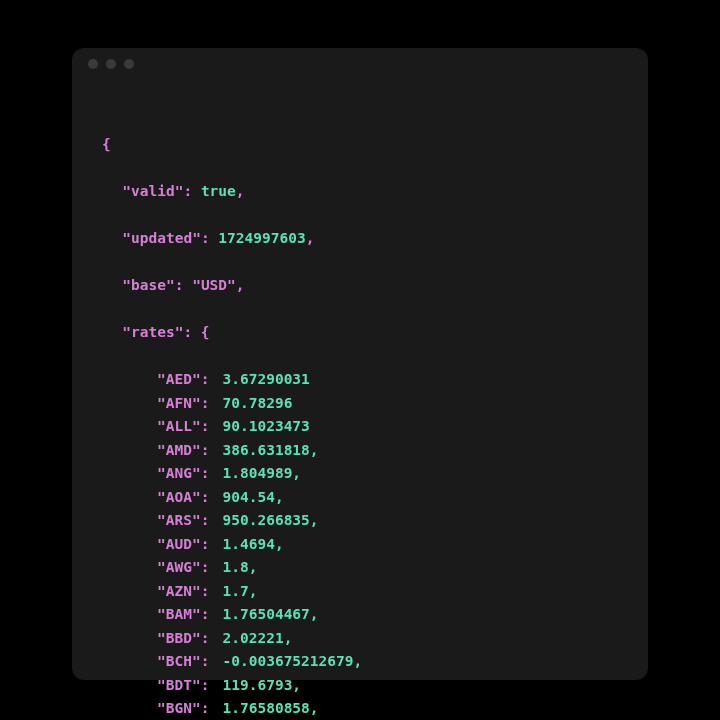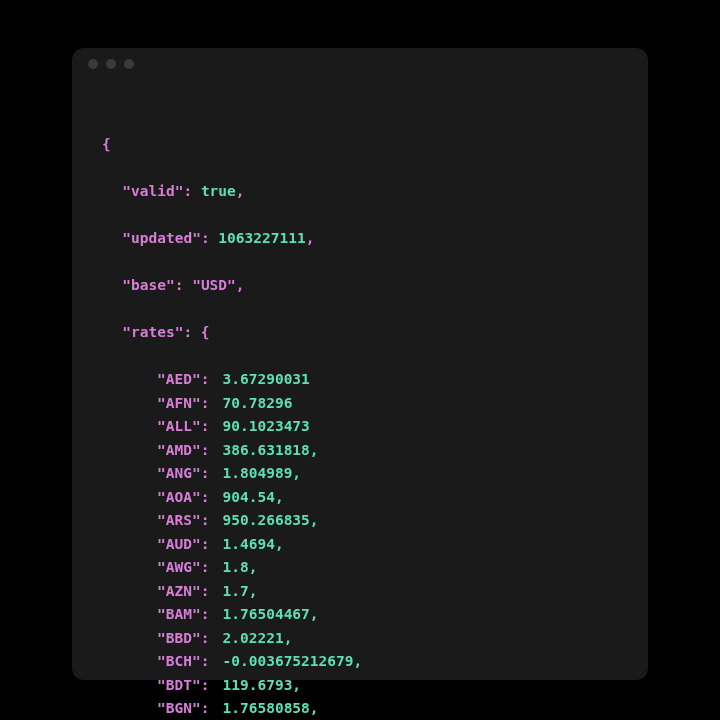--- a/index.html
+++ b/index.html
@@ -55,21 +55,21 @@
 
 <div class="window">
   <div class="titlebar">
     <div class="dot"></div>
     <div class="dot"></div>
     <div class="dot"></div>
   </div>
   <div class="code">
 <span class="line"><span class="k">{</span></span>
 <span class="line ind1"><span class="str">"valid"</span><span class="k">: </span><span class="bool">true</span><span class="k">,</span></span>
-<span class="line ind1"><span class="str">"updated"</span><span class="k">: </span><span class="num">1063227111</span><span class="k">,</span></span>
+<span class="line ind1"><span class="str">"updated"</span><span class="k">: </span><span class="num">1724997603</span><span class="k">,</span></span>
 <span class="line ind1"><span class="str">"base"</span><span class="k">: </span><span class="str">"USD"</span><span class="k">,</span></span>
 <span class="line ind1"><span class="str">"rates"</span><span class="k">: {</span></span>
 <span id="rates-block"><span class="line ind2"><span class="str">"AED"</span><span class="k">:</span><span class="colgap"></span><span class="num">3.67290031</span></span><span class="line ind2"><span class="str">"AFN"</span><span class="k">:</span><span class="colgap"></span><span class="num">70.78296</span></span><span class="line ind2"><span class="str">"ALL"</span><span class="k">:</span><span class="colgap"></span><span class="num">90.1023473</span></span><span class="line ind2"><span class="str">"AMD"</span><span class="k">:</span><span class="colgap"></span><span class="num">386.631818,</span></span><span class="line ind2"><span class="str">"ANG"</span><span class="k">:</span><span class="colgap"></span><span class="num">1.804989,</span></span><span class="line ind2"><span class="str">"AOA"</span><span class="k">:</span><span class="colgap"></span><span class="num">904.54,</span></span><span class="line ind2"><span class="str">"ARS"</span><span class="k">:</span><span class="colgap"></span><span class="num">950.266835,</span></span><span class="line ind2"><span class="str">"AUD"</span><span class="k">:</span><span class="colgap"></span><span class="num">1.4694,</span></span><span class="line ind2"><span class="str">"AWG"</span><span class="k">:</span><span class="colgap"></span><span class="num">1.8,</span></span><span class="line ind2"><span class="str">"AZN"</span><span class="k">:</span><span class="colgap"></span><span class="num">1.7,</span></span><span class="line ind2"><span class="str">"BAM"</span><span class="k">:</span><span class="colgap"></span><span class="num">1.76504467,</span></span><span class="line ind2"><span class="str">"BBD"</span><span class="k">:</span><span class="colgap"></span><span class="num">2.02221,</span></span><span class="line ind2"><span class="str">"BCH"</span><span class="k">:</span><span class="colgap"></span><span class="num">-0.003675212679,</span></span><span class="line ind2"><span class="str">"BDT"</span><span class="k">:</span><span class="colgap"></span><span class="num">119.6793,</span></span><span class="line ind2"><span class="str">"BGN"</span><span class="k">:</span><span class="colgap"></span><span class="num">1.76580858,</span></span></span>
 
 
 
   </div>
 </div>
 
 </body></html>

